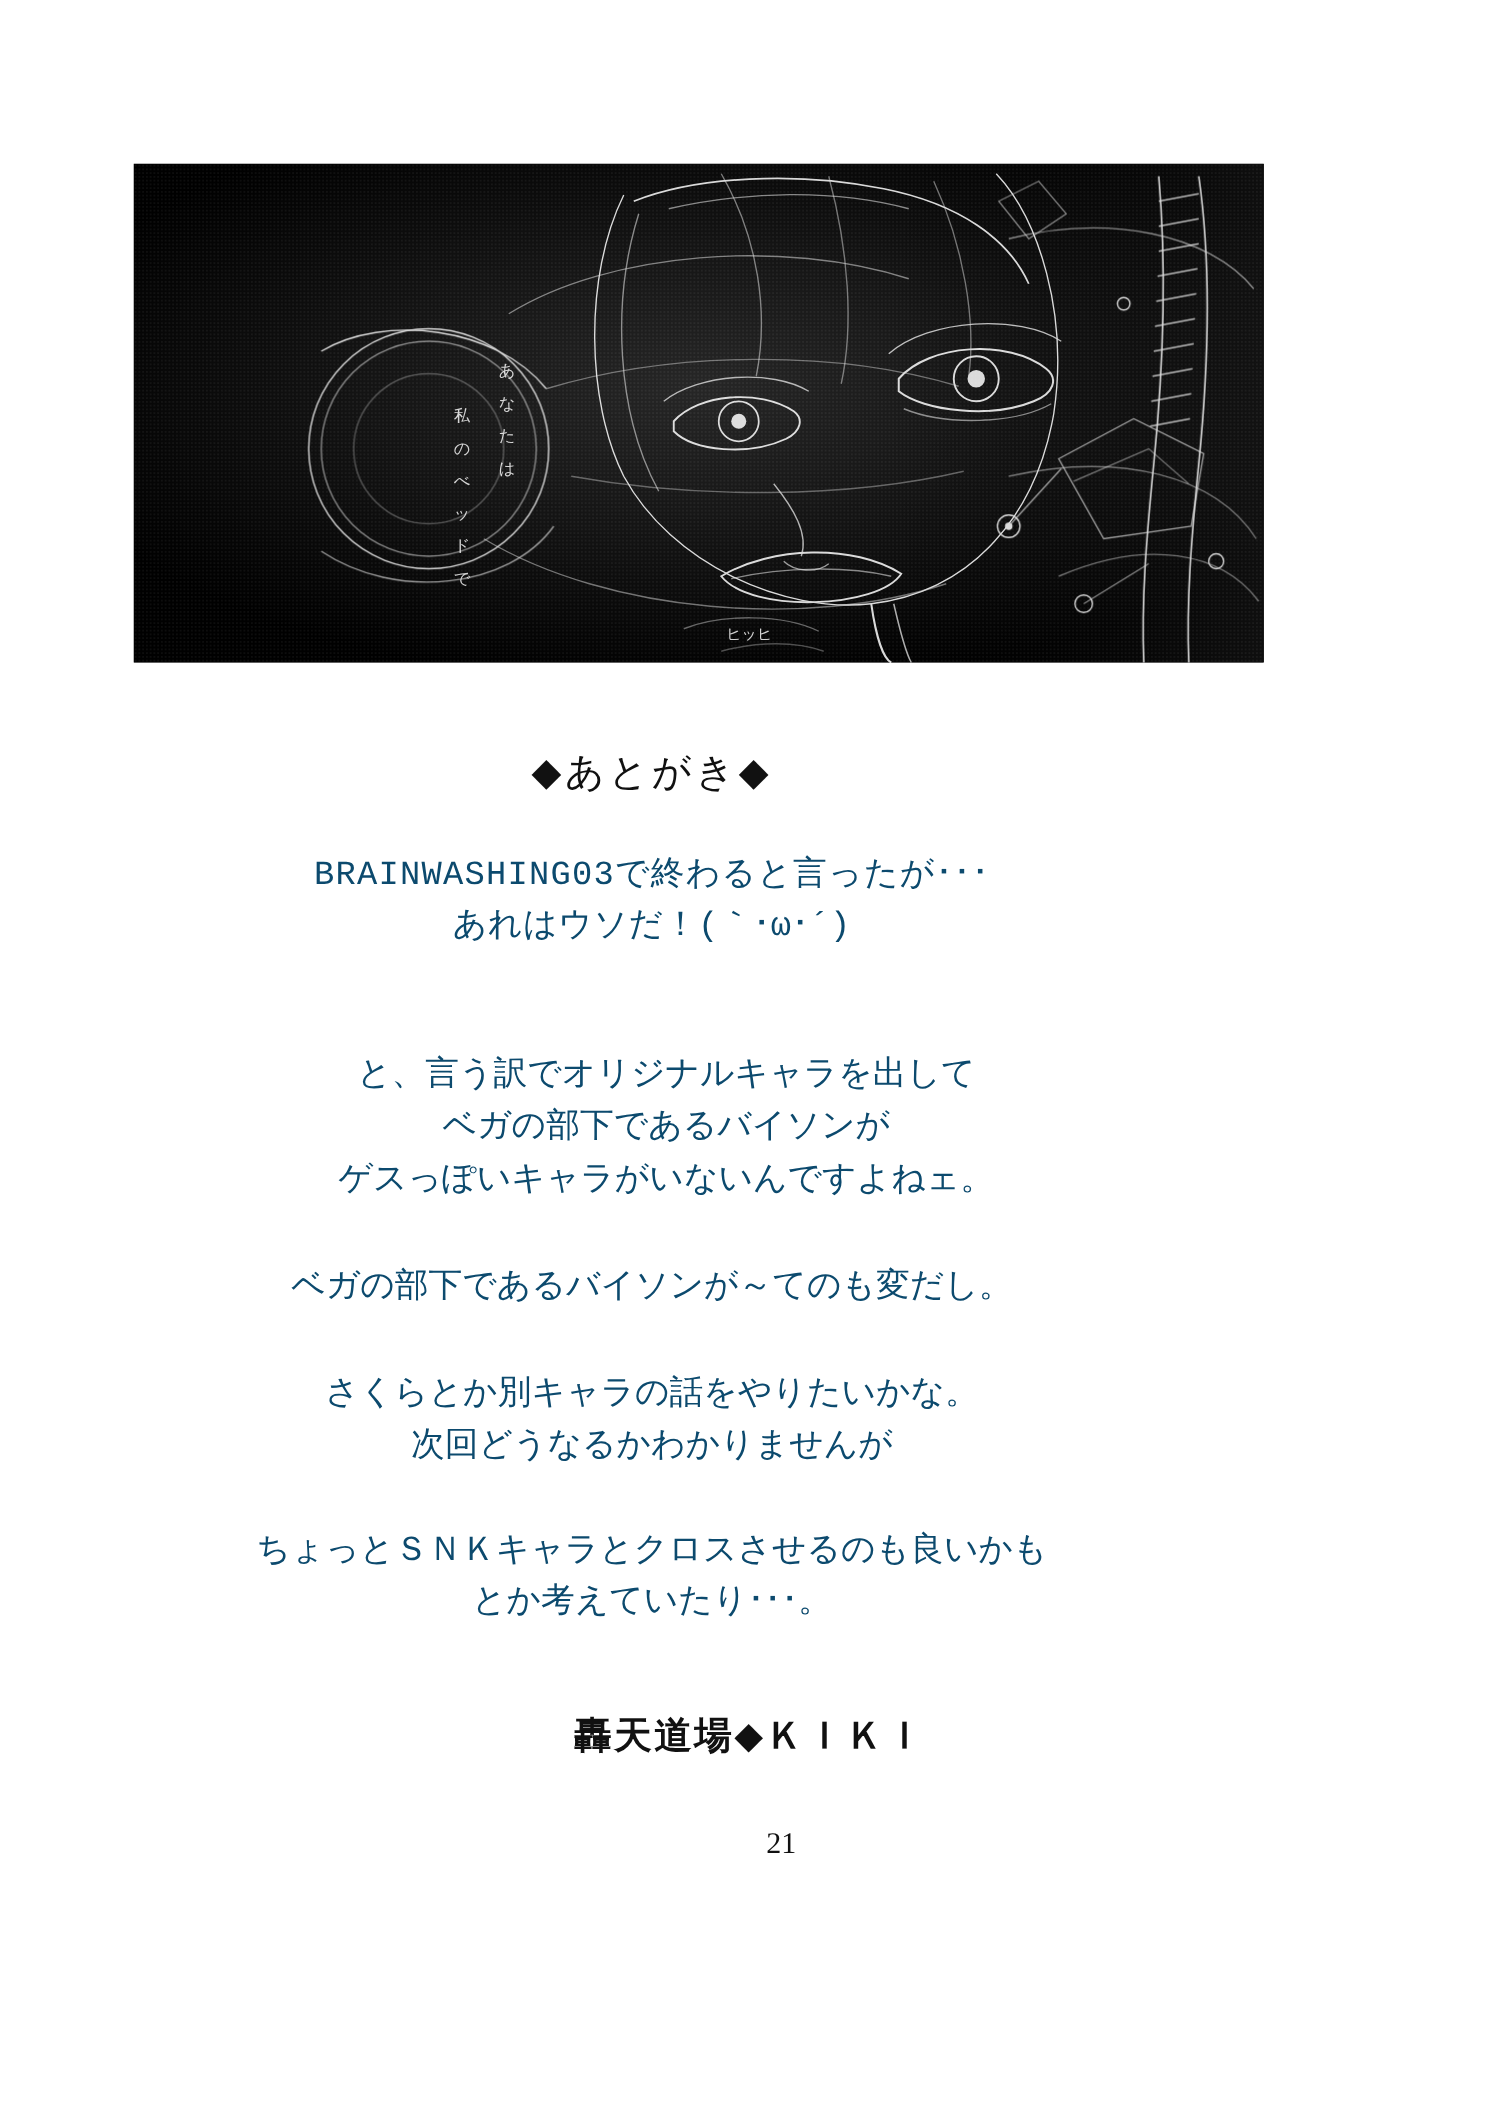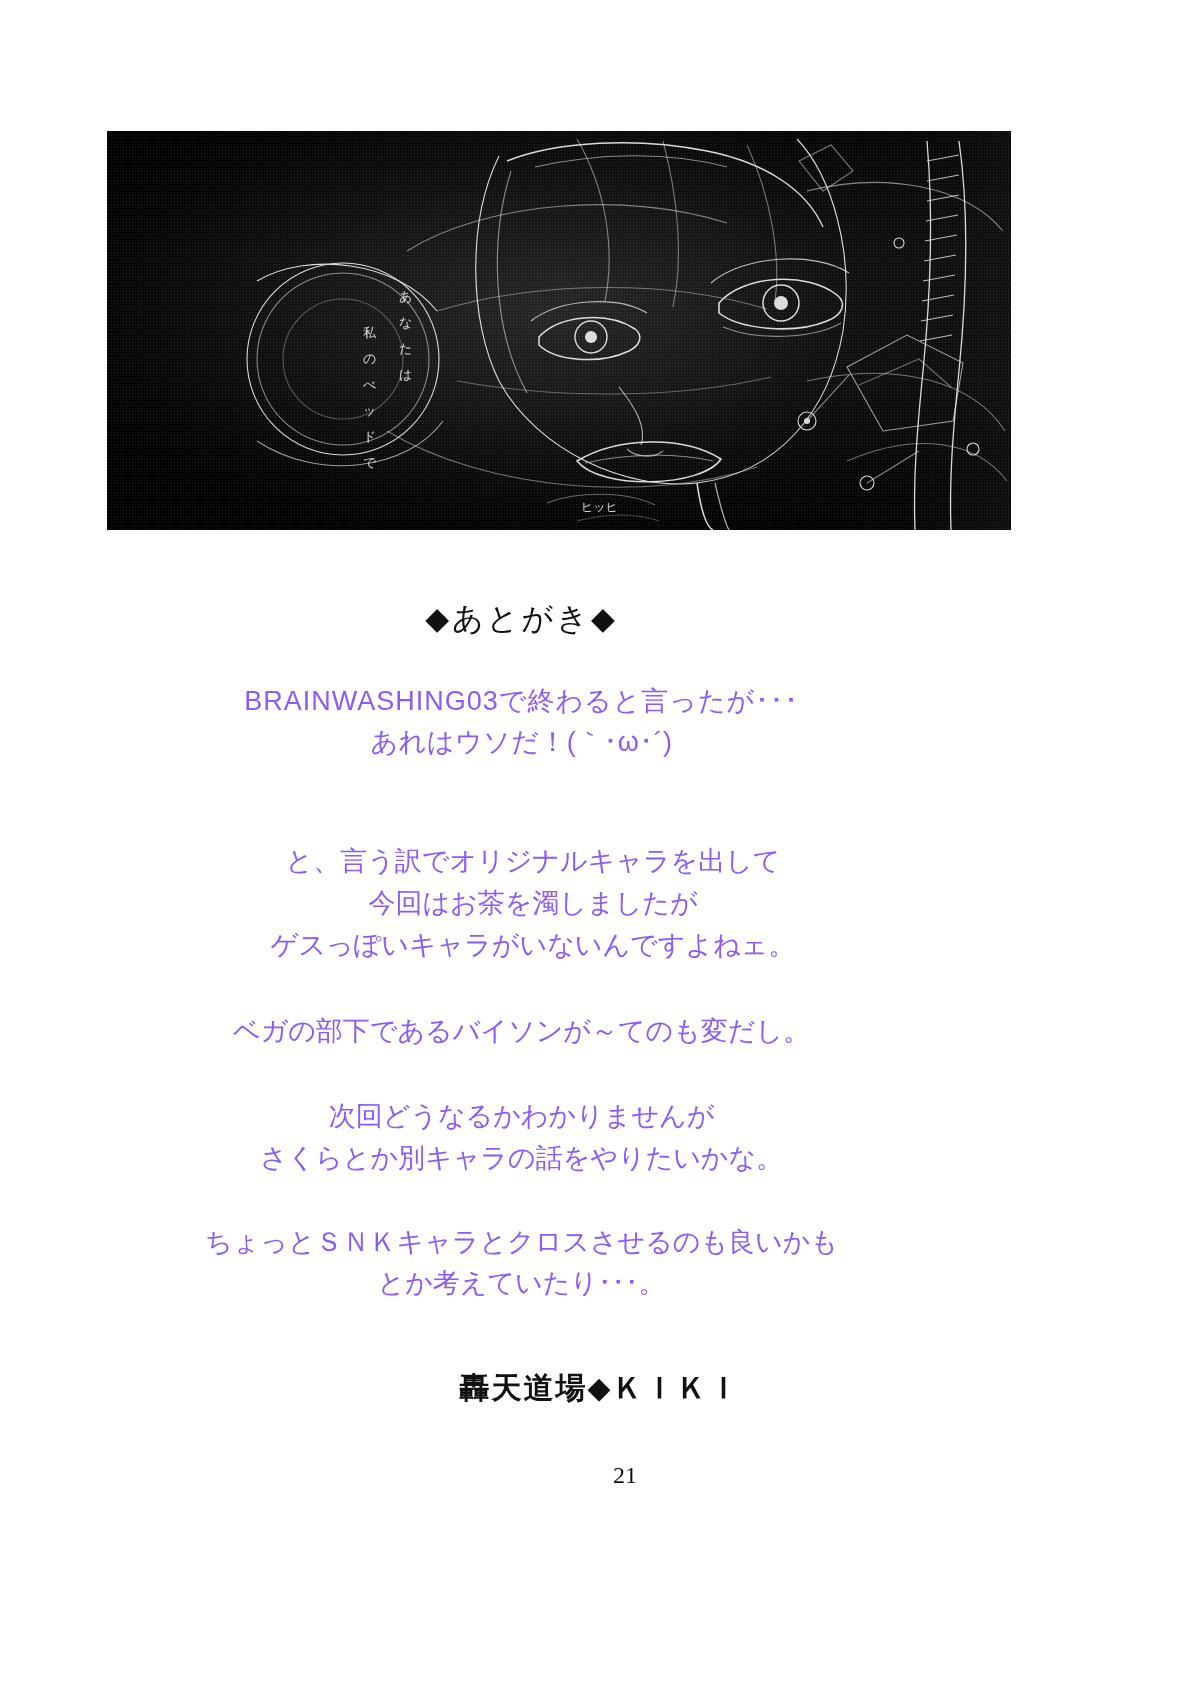--- a/index.html
+++ b/index.html
@@ -48,22 +48,22 @@
   }
   .aw-title {
     font-family: "DejaVu Serif", serif;
     font-size: 31px;
     letter-spacing: 3px;
     color: #111;
     margin: 0 0 44px 0;
     line-height: 1.2;
   }
   .aw-block {
-    font-family: Liberation Sans, sans-serif;
-    color: #8b5cf6;
+    font-family: Liberation Mono, monospace;
+    color: #0c4a6e;
     line-height: 1.52;
   }
   .aw-block.b1 {
     font-size: 27px;
     letter-spacing: 0.5px;
     margin-bottom: 78px;
   }
   .aw-block.b1 .ln1 { letter-spacing: 1px; }
   .aw-block.b2 {
     font-size: 27px;
@@ -238,31 +238,31 @@
 
     <div class="aw-title">◆あとがき◆</div>
 
     <div class="aw-block b1">
       <span class="aw-line ln1">BRAINWASHING03で終わると言ったが･･･</span>
       <span class="aw-line">あれはウソだ！(｀･ω･´)</span>
     </div>
 
     <div class="aw-block b2">
       <span class="aw-line">と、言う訳でオリジナルキャラを出して</span>
-      <span class="aw-line">今回はお茶を濁しましたが</span>
+      <span class="aw-line">ベガの部下であるバイソンが</span>
       <span class="aw-line">ゲスっぽいキャラがいないんですよねェ。</span>
     </div>
 
     <div class="aw-block b3">
       <span class="aw-line">ベガの部下であるバイソンが～てのも変だし。</span>
     </div>
 
     <div class="aw-block b4">
+      <span class="aw-line">さくらとか別キャラの話をやりたいかな。</span>
       <span class="aw-line">次回どうなるかわかりませんが</span>
-      <span class="aw-line">さくらとか別キャラの話をやりたいかな。</span>
     </div>
 
     <div class="aw-block b5">
       <span class="aw-line">ちょっとＳＮＫキャラとクロスさせるのも良いかも</span>
       <span class="aw-line">とか考えていたり･･･。</span>
     </div>
 
   </div>
 
   <div class="signature">轟天道場◆ＫＩＫＩ</div>

